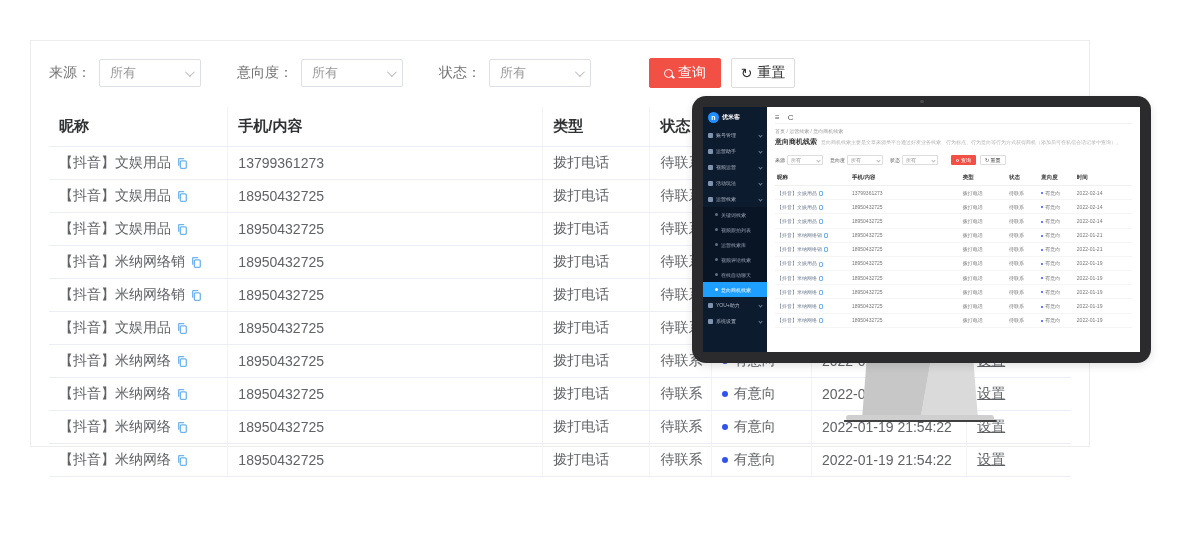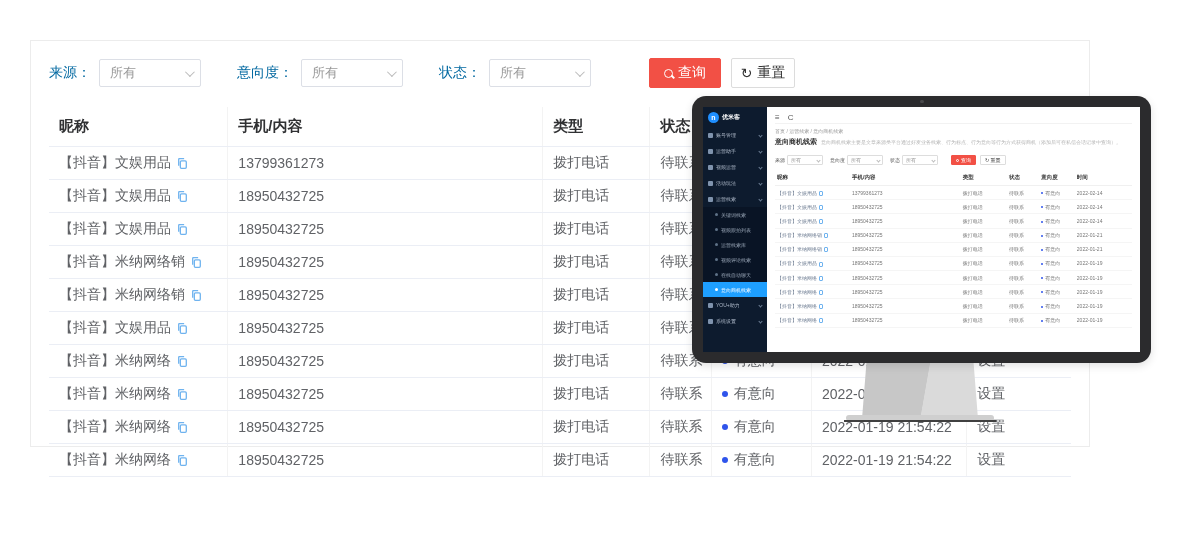--- a/index.html
+++ b/index.html
@@ -5,21 +5,21 @@
   * { margin:0; padding:0; box-sizing:border-box; }
   html,body { width:1200px; height:543px; background:#fff; overflow:hidden;
     font-family:"Liberation Sans","DejaVu Sans",sans-serif; }
   body { position:relative; }
 
   
   .card { position:absolute; left:30px; top:40px; width:1060px; height:407px;
     background:#fff; border:1px solid #ececec; padding:17px 18px 0 18px; z-index:1; }
 
   .filter-bar { display:flex; align-items:center; }
-  .f-label { font-size:14px; color:#0369a1; margin-right:8px; white-space:nowrap; }
+  .f-label { font-size:14px; color:#737373; margin-right:8px; white-space:nowrap; }
   .select { width:102px; height:28px; border:1px solid #dcdfe6; border-radius:2px;
     background:#fff; display:flex; align-items:center; padding:0 8px 0 10px; margin-right:36px; }
   .select .val { flex:1; font-size:13px; color:#999; }
   .caret { width:7px; height:7px; border-right:1px solid #bbb; border-bottom:1px solid #bbb;
     transform:rotate(45deg) translateY(-2px); flex-shrink:0; }
   .btn { height:30px; border-radius:2px; font-size:14px; display:inline-flex;
     align-items:center; justify-content:center; cursor:pointer; }
   .btn-query { width:72px; background:#f25045; color:#fff; border:1px solid #f25045; margin-left:22px; }
   .btn-reset { width:64px; background:#fff; color:#333; border:1px solid #dcdcdc; margin-left:10px; }
   .mag { width:9px; height:9px; border:1.5px solid #fff; border-radius:50%;
@@ -32,21 +32,21 @@
   .main-tbl th { font-size:15px; color:#303133; font-weight:bold; text-align:left;
     padding:10px 10px; border-bottom:1px solid #ebeef5; border-right:1px solid #f3f3f3; }
   .main-tbl th:last-child { border-right:none; }
   .main-tbl td { font-size:14px; color:#606266; padding:7px 10px; border-bottom:1px solid #ebeef5;
     border-right:1px solid #f3f3f3; white-space:nowrap; overflow:hidden; }
   .main-tbl td:last-child { border-right:none; }
   .nick { display:inline-flex; align-items:center; gap:5px; }
   .copy-ic { width:13px; height:13px; flex-shrink:0; cursor:pointer; }
   .dot { display:inline-block; width:6px; height:6px; border-radius:50%; background:#2f54eb;
     margin-right:6px; vertical-align:middle; }
-  .link { color:#3e9fff; cursor:pointer; }
+  .link { color:#3e9fff; cursor:pointer;text-decoration:underline; }
 
   
   .stand { position:absolute; left:862px; top:360px; width:116px; height:59px; z-index:2;
     background:linear-gradient(100deg,#c7c7c7 54%,#dadada 54.5%);
     clip-path:polygon(4% 0,96% 0,100% 100%,0% 100%); }
   .stand-base { position:absolute; left:846px; top:415px; width:148px; height:6px;
     background:#cfcfcf; border-radius:3px; z-index:2; }
   .stand-line { position:absolute; left:844px; top:420px; width:152px; height:2px;
     background:#404040; z-index:2; }
 

